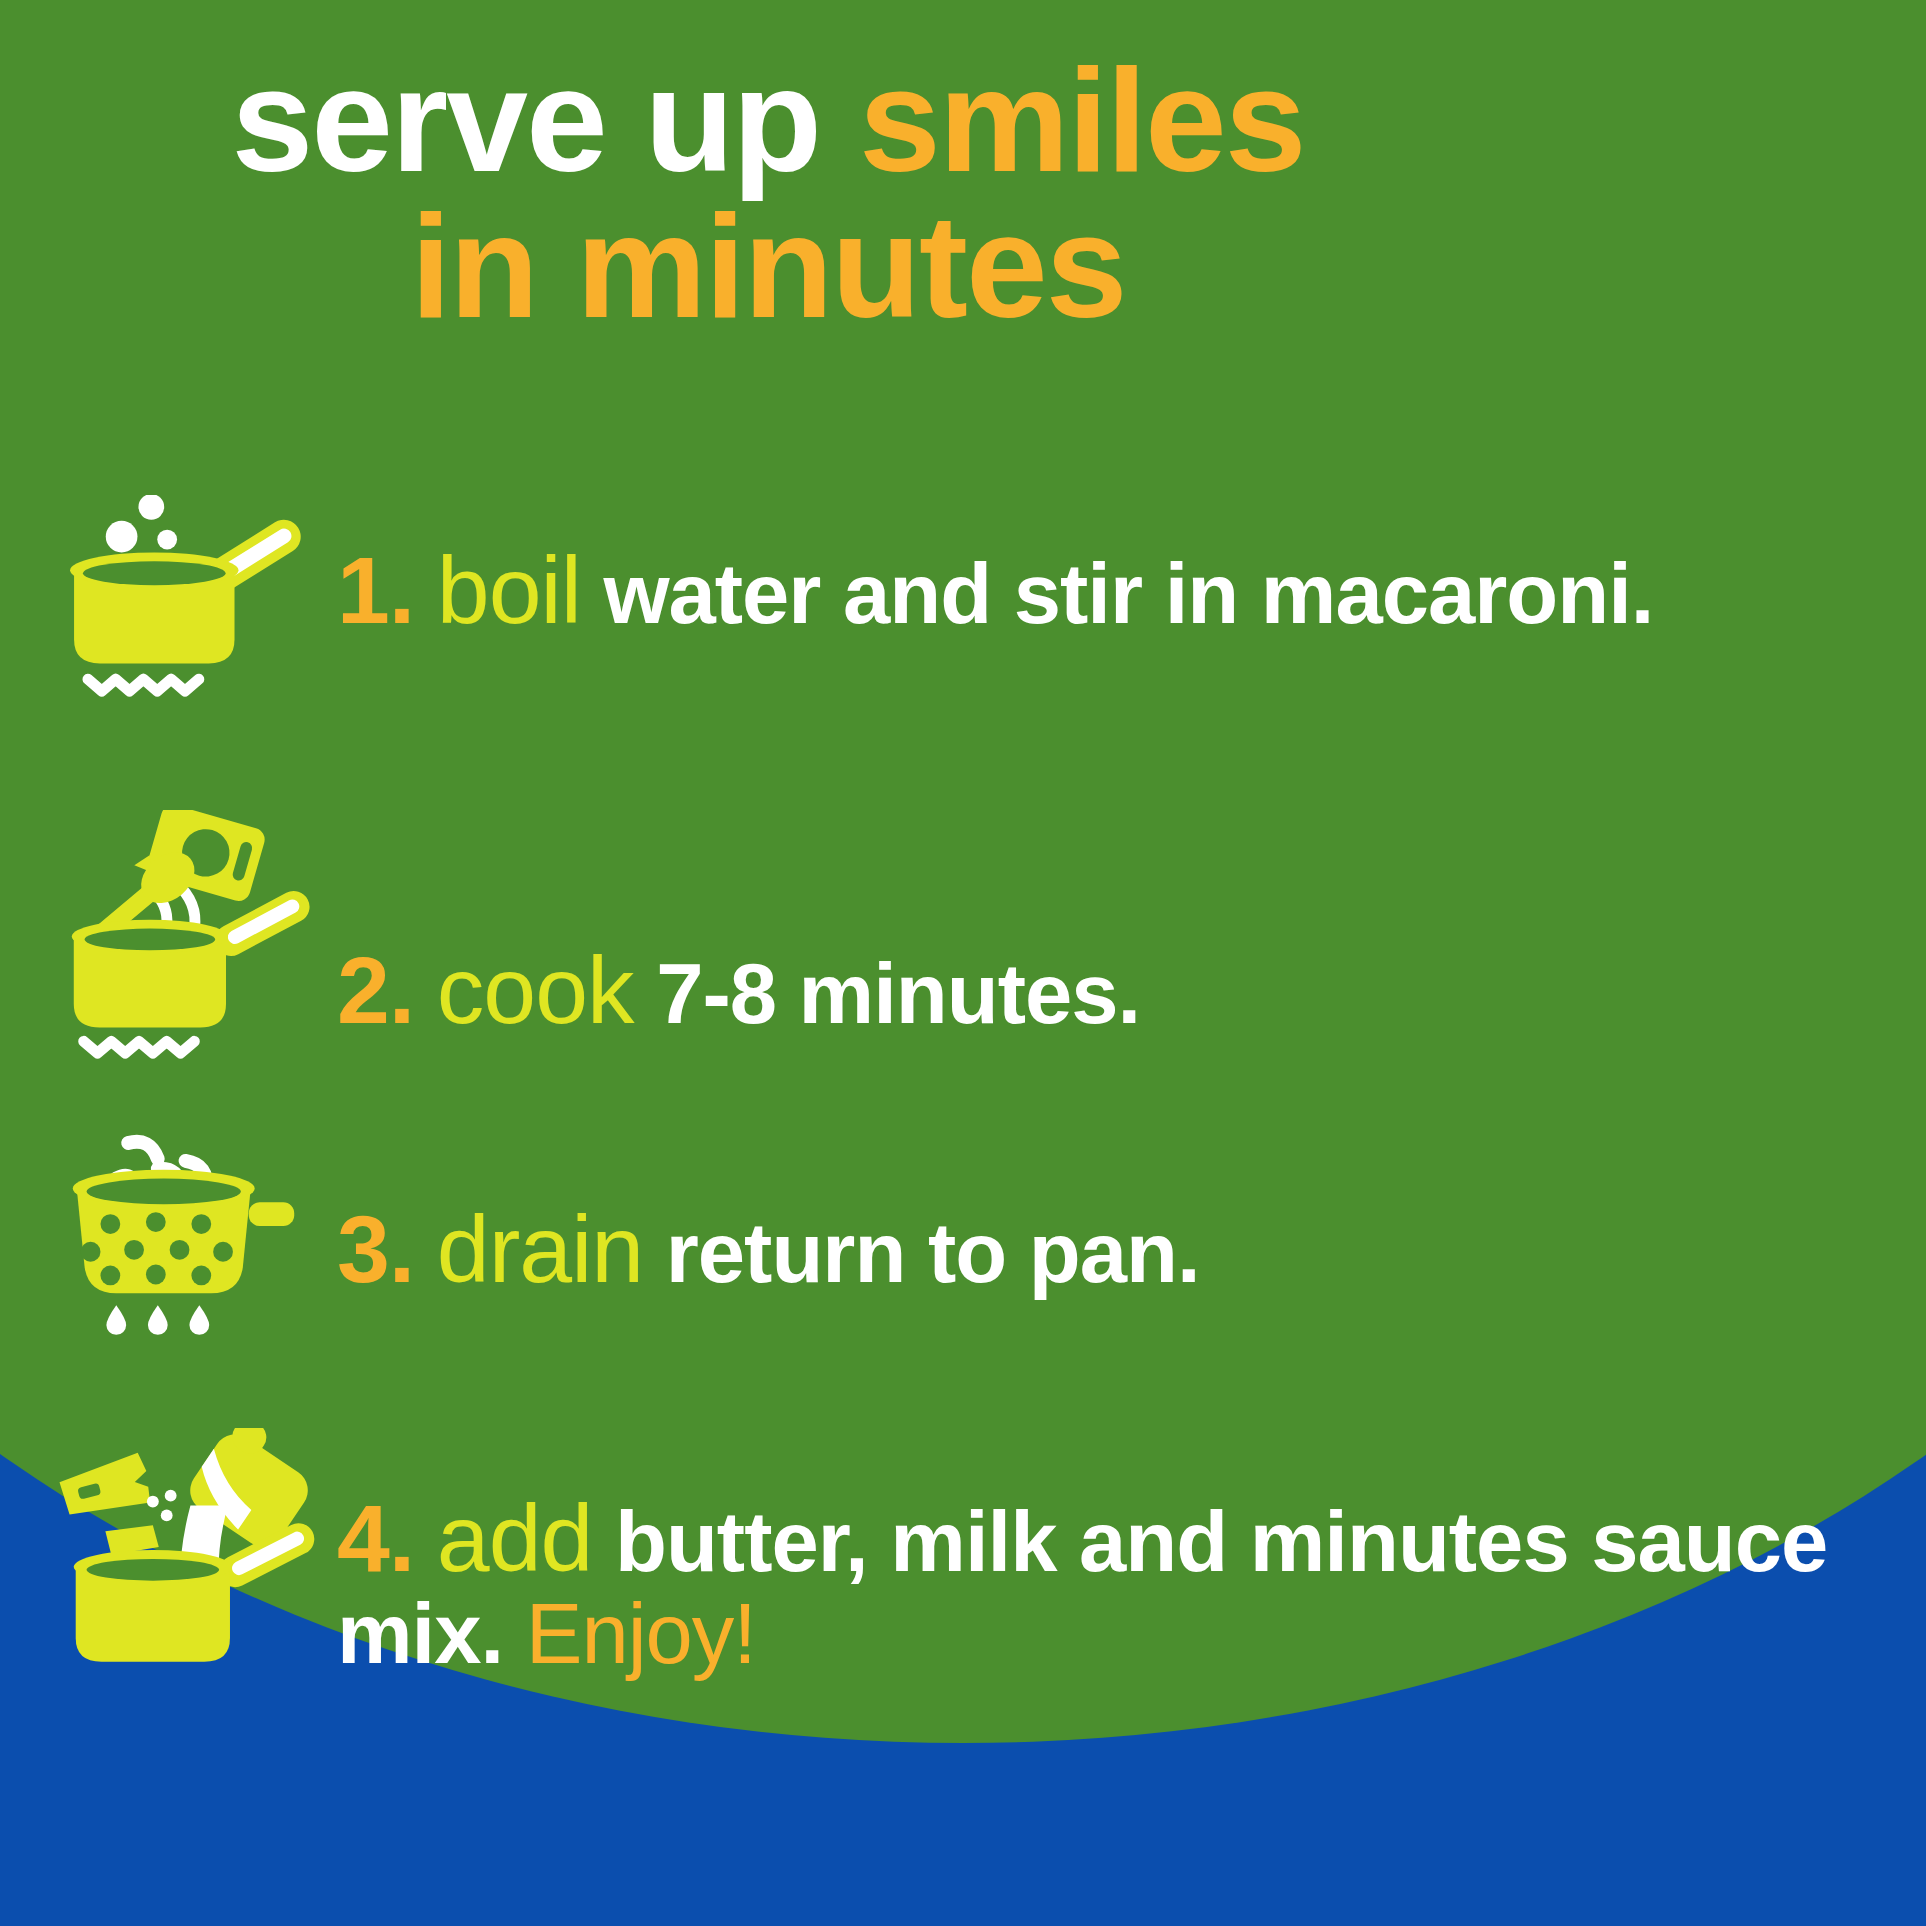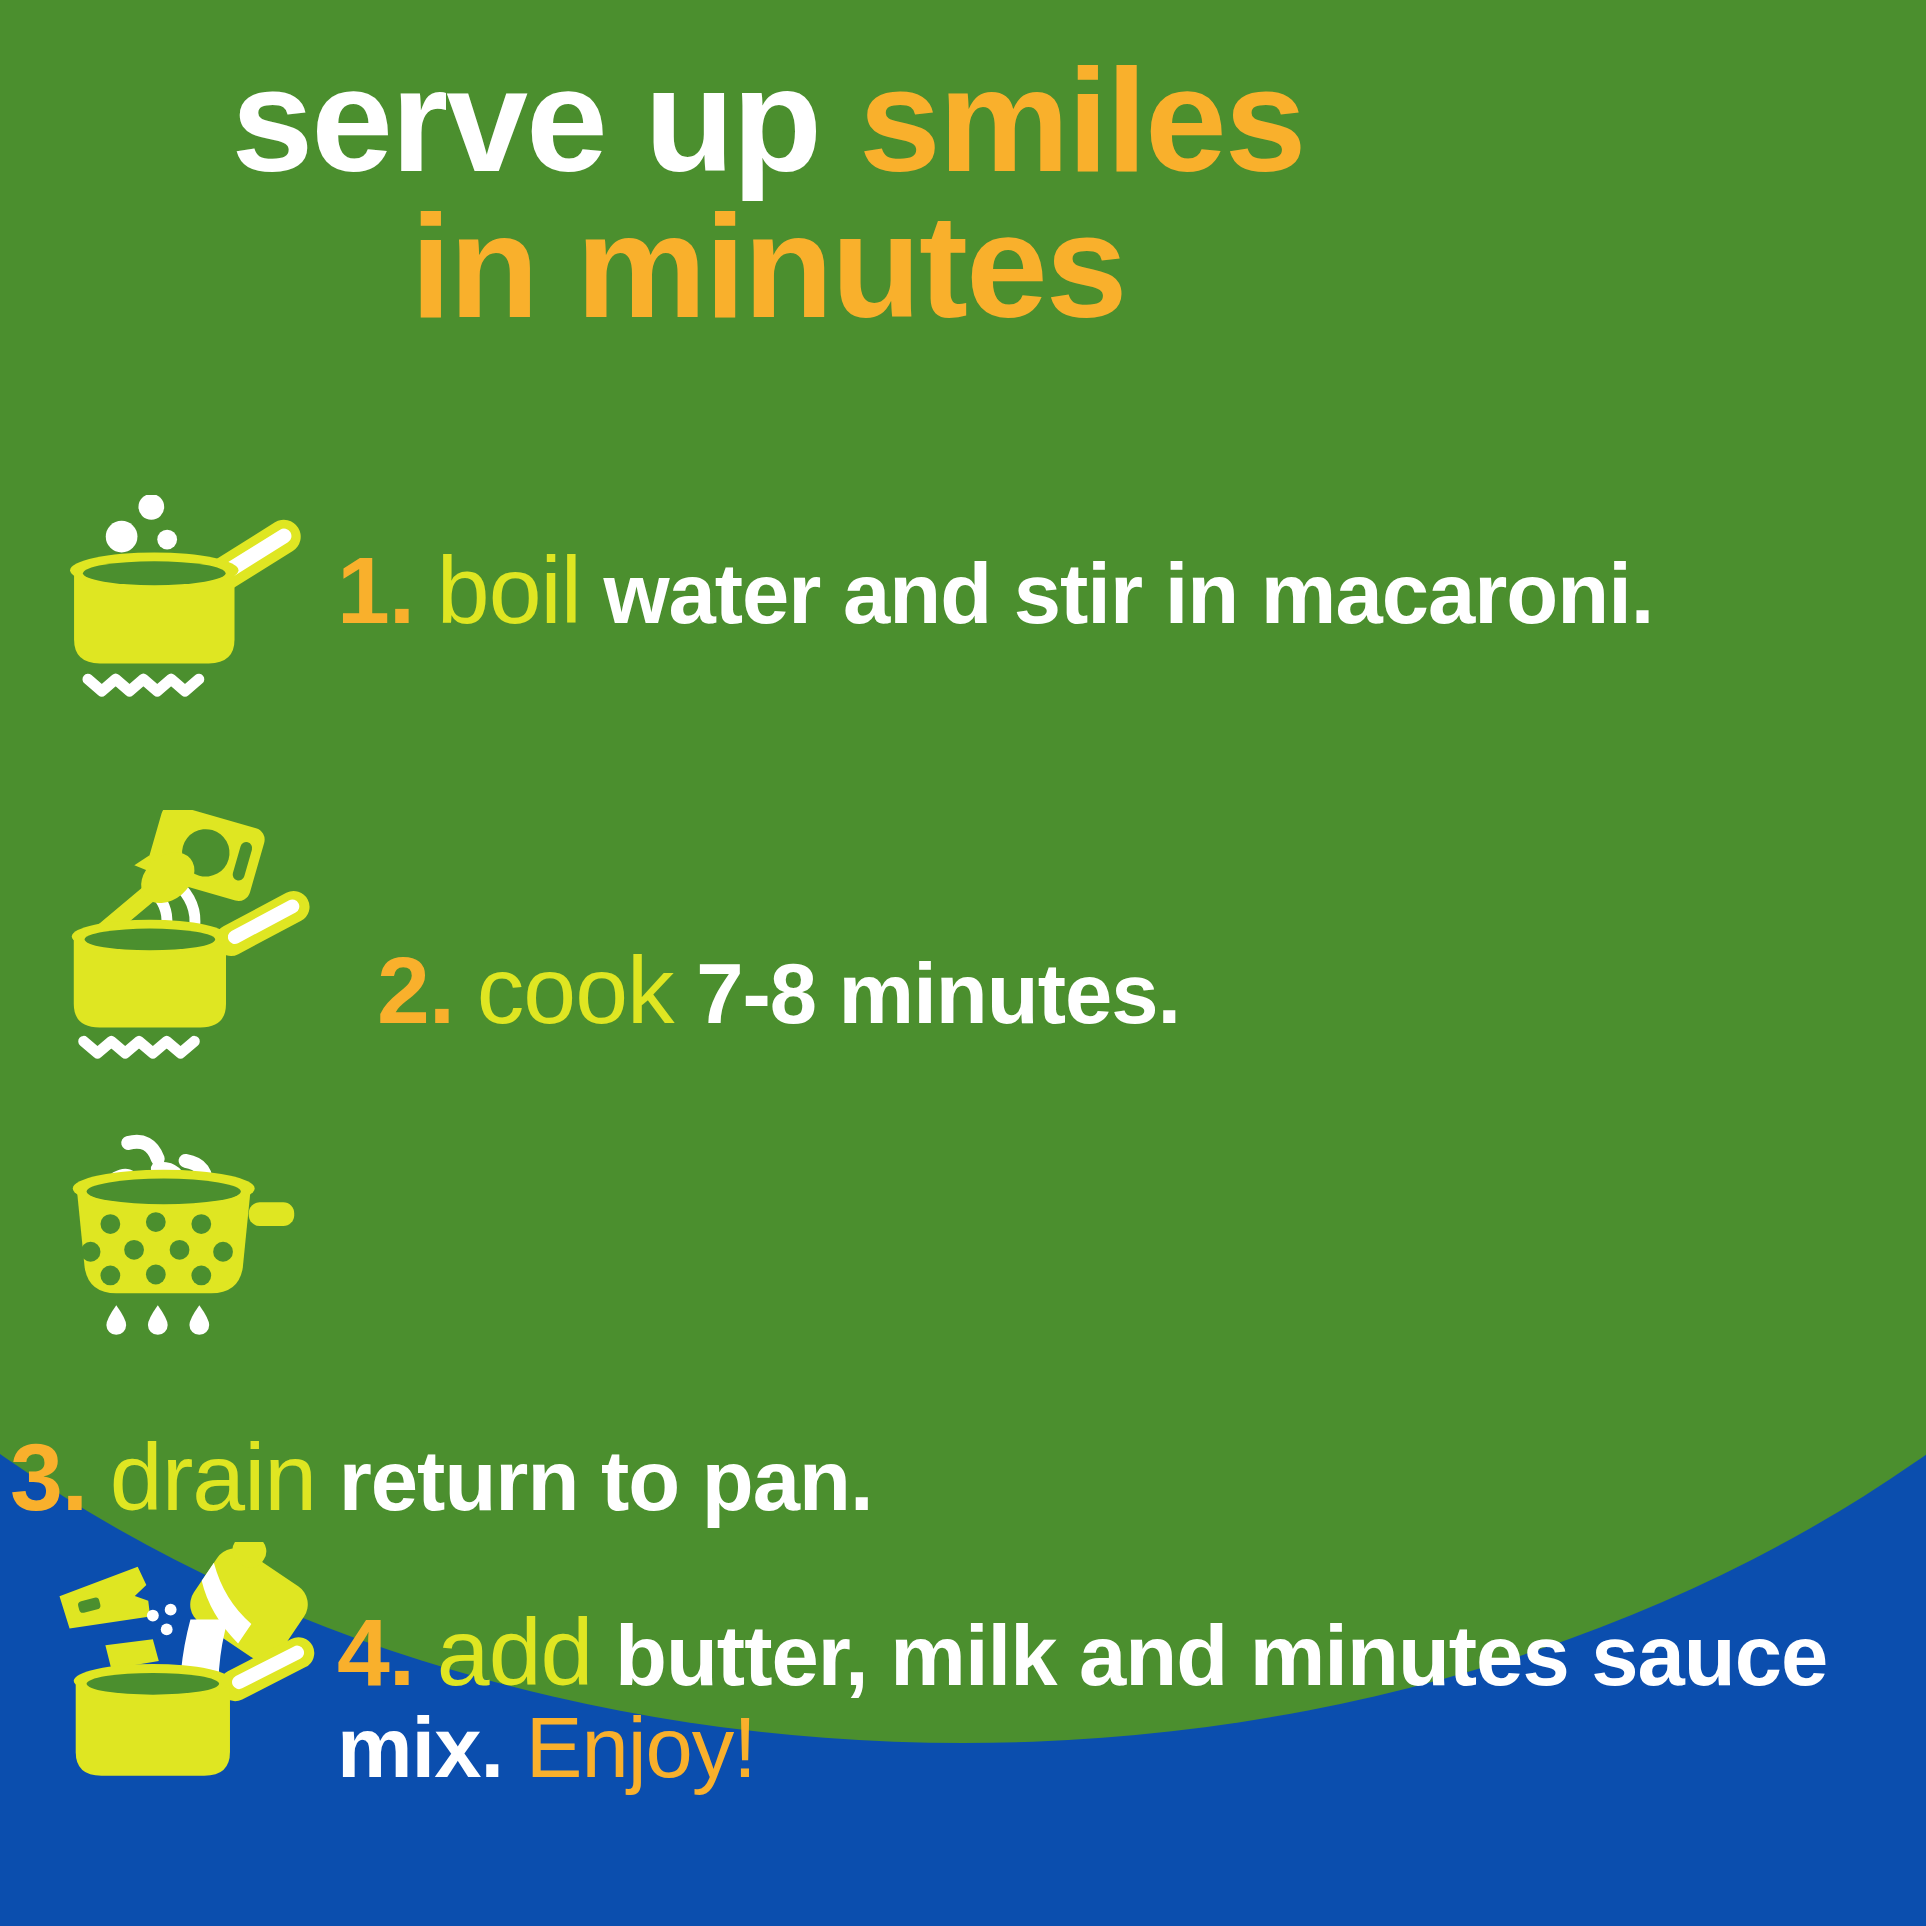--- a/index.html
+++ b/index.html
@@ -94,23 +94,23 @@
     color: #DFE622;
     font-weight: 400;
     font-size: 95px;
   }
   .step-rest { color: #FFFFFF; font-weight: 700; }
   .step-enjoy { color: #F9B02C; font-weight: 400; }
 
   
   .step-1 { margin-top: 0px; }
   .step-1 .step-text { padding-top: 46px; }
-  .step-2 { margin-top: 18px; gap: 40px; }
+  .step-2 { margin-top: 18px; }
   .step-2 .step-text { padding-top: 131px; }
-  .step-3 { margin-top: 10px; flex-direction: column; }
+  .step-3 { margin-top: 10px; }
   .step-3 .step-text { padding-top: 83px; }
   .step-4 { margin-top: 14px; }
   .step-4 .step-text { padding-top: 61px; }
 
   svg { display: block; }
 </style>
 </head>
 <body>
 
 <div id="poster">

